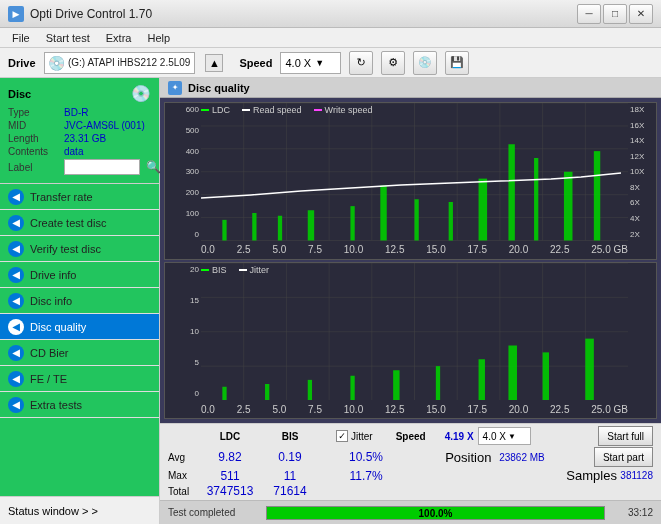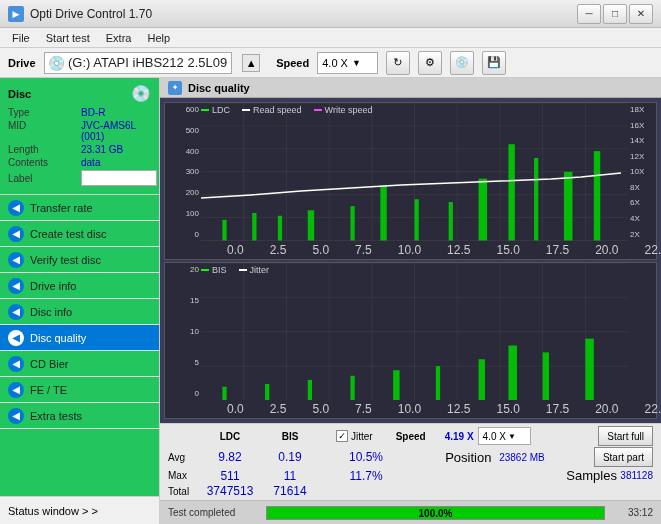--- a/index.html
+++ b/index.html
@@ -44,21 +44,21 @@
     }
     .drive-label { font-weight: bold; font-size: 11px; }
     .drive-selector {
       display: flex; align-items: center; gap: 2px;
       border: 1px solid #aaa;
       background: white;
       padding: 2px 4px;
       height: 22px;
     }
     .drive-icon { font-size: 14px; }
-    .drive-select-text { font-size: 13px; color: #222; }
+    .drive-select-text { font-size: 10px; color: #222; }
     .drive-arrow-btn { width: 18px; height: 18px; border: 1px solid #aaa; background: #e8e8e8; display: flex; align-items: center; justify-content: center; cursor: pointer; margin-left: 2px; }
     .speed-label { font-weight: bold; font-size: 11px; margin-left: 8px; }
     .speed-selector { border: 1px solid #aaa; background: white; padding: 2px 16px 2px 4px; height: 22px; font-size: 11px; position: relative; display: flex; align-items: center; }
     .toolbar-btn { width: 24px; height: 24px; border: 1px solid #aaa; background: linear-gradient(to bottom, #fefefe, #e0e0e0); display: flex; align-items: center; justify-content: center; cursor: pointer; border-radius: 2px; }
 
     
     .main { display: flex; height: calc(524px - 78px); }
 
     
     .sidebar {
@@ -73,21 +73,21 @@
     .disc-panel {
       padding: 6px 8px;
       border-bottom: 1px solid #ccc;
     }
     .disc-panel-header {
       display: flex; align-items: center; justify-content: space-between;
       margin-bottom: 4px;
     }
     .disc-label { font-weight: bold; font-size: 11px; }
     .disc-icon { font-size: 16px; }
-    .disc-row { display: flex; gap: 21px; margin: 2px 0; font-size: 10px; }
+    .disc-row { display: flex; gap: 4px; margin: 2px 0; font-size: 10px; }
     .disc-key { color: #333; min-width: 52px; }
     .disc-val { color: #0000cc; }
     .label-input { border: 1px solid #aaa; width: 76px; height: 16px; font-size: 10px; padding: 0 2px; }
 
     
     .nav-section {
       flex: 1;
       display: flex;
       flex-direction: column;
     }
@@ -166,21 +166,21 @@
       padding: 2px 2px;
     }
     .y-label-r { font-size: 8px; color: #ccc; text-align: left; }
 
     .x-axis {
       position: absolute;
       bottom: 0; left: 36px; right: 28px;
       height: 18px;
       display: flex; justify-content: space-between; align-items: center;
     }
-    .x-label { font-size: 12px; color: #ccc; margin-left: 26px; }
+    .x-label { font-size: 10px; color: #ccc; }
 
     
     .stats-bar {
       background: #e8e8e8;
       border-top: 1px solid #ccc;
       padding: 2px 8px;
       display: flex;
       flex-direction: column;
       gap: 1px;
     }

